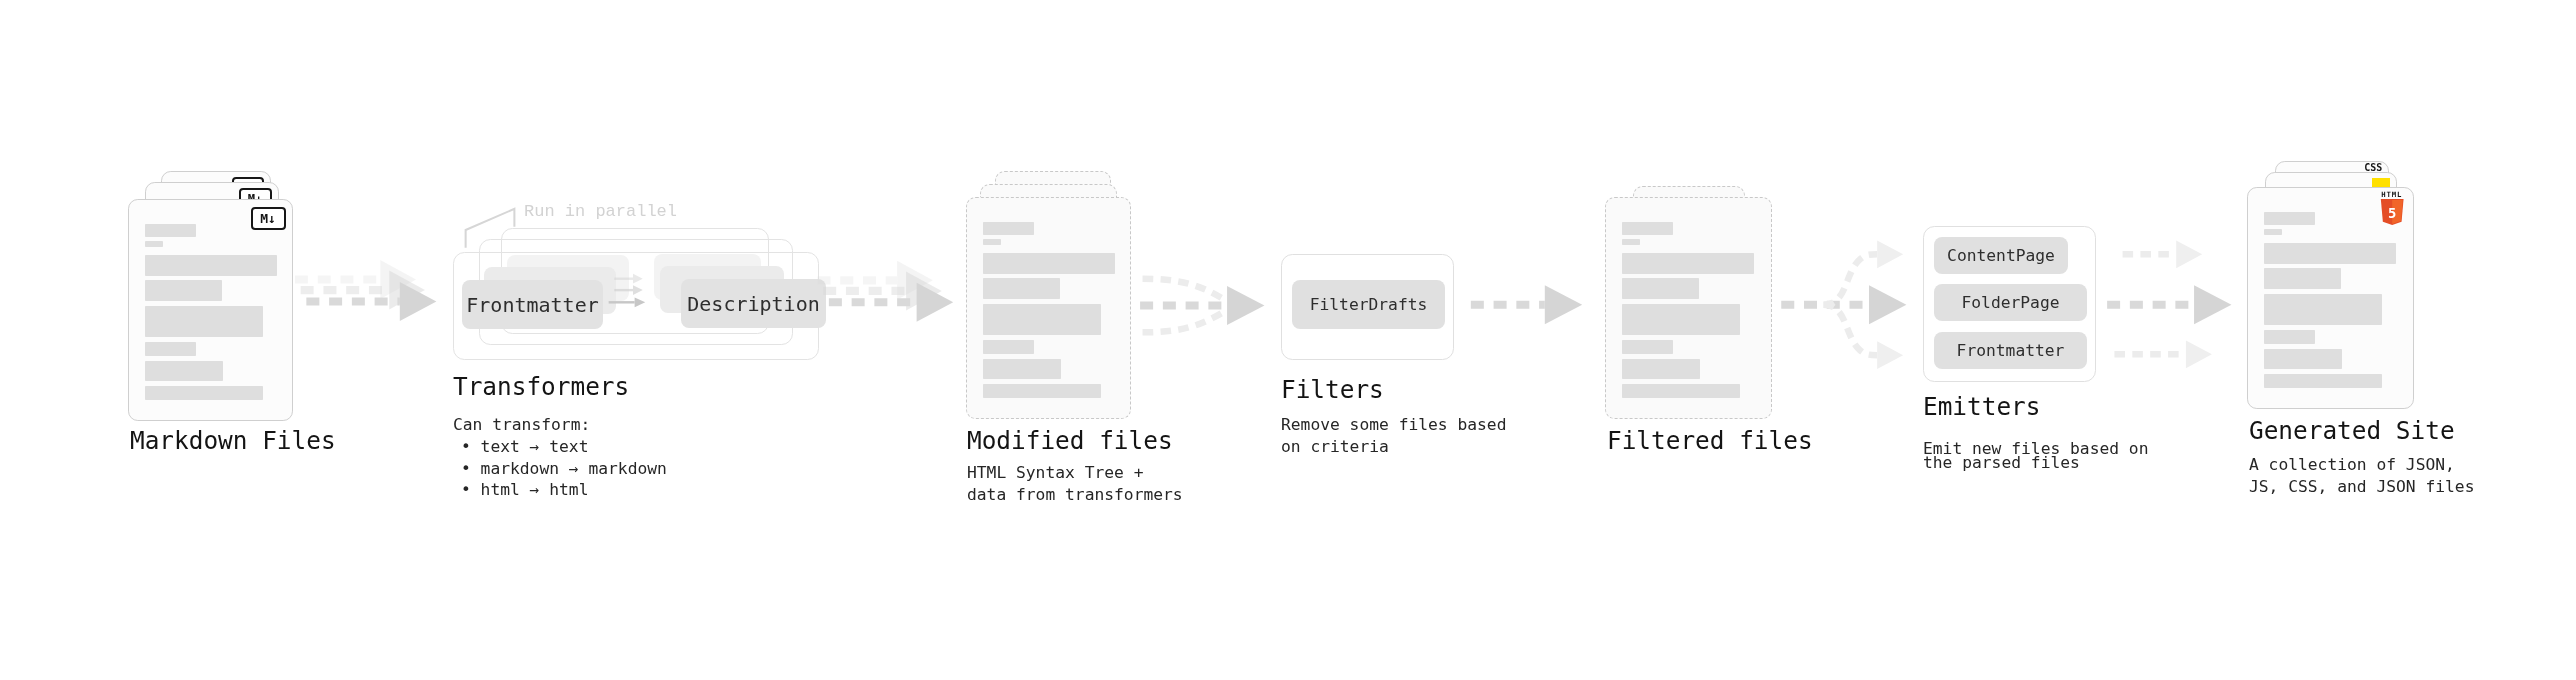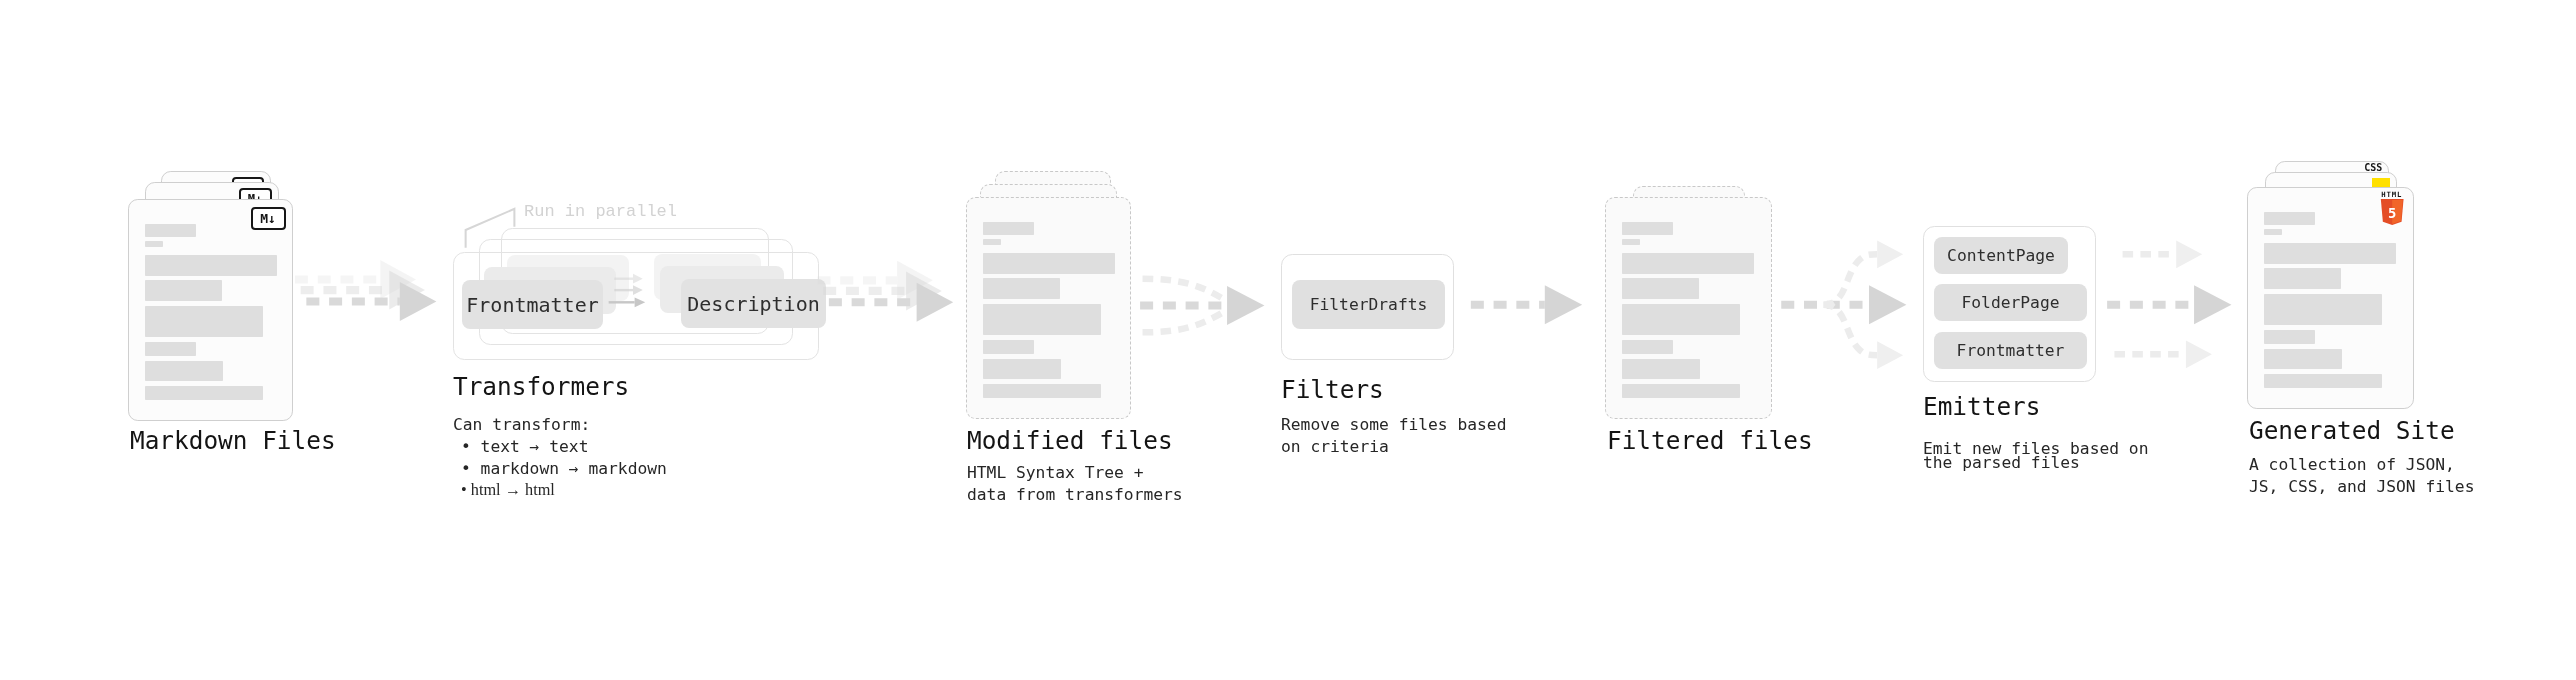--- a/index.html
+++ b/index.html
@@ -89,21 +89,21 @@
     <div class="t-box fill-mid" style="left:660px;top:266px;width:124px;height:47px;"></div>
     <div class="t-box fill-front" style="left:462px;top:280px;width:141px;height:49px;">Frontmatter</div>
     <div class="t-box fill-front" style="left:681px;top:279px;width:145px;height:49px;">Description</div>
 
     <div class="annotation" style="left:524px;top:202px;font-family:Liberation Mono, monospace;">Run in parallel</div>
 
     <div class="stage-label" style="left:453px;top:374px;">Transformers</div>
     <div class="stage-sub" style="left:453px;top:414px;">Can transform:</div>
     <div class="stage-sub" style="left:461px;top:436px;">• text → text</div>
     <div class="stage-sub" style="left:461px;top:458px;">• markdown → markdown</div>
-    <div class="stage-sub" style="left:461px;top:479px;font-family:Liberation Serif, serif;">• html → html</div>
+    <div class="stage-sub" style="left:461px;top:479px;">• html → html</div>
   </div>
 
   <div>
     <div class="card dashed" style="left:995px;top:171px;width:116px;height:49px;"></div>
     <div class="card dashed" style="left:980px;top:184px;width:137px;height:49px;"></div>
     <div class="card dashed" style="left:966px;top:197px;width:165px;height:222px;">
       <div class="bars">
           <div class="bar" style="width: 51px; height: 12.2px; margin-bottom: 4.9px;"></div>
           <div class="bar" style="width: 18px; height: 5.7px; margin-bottom: 8.1px;"></div>
           <div class="bar" style="width: 132px; height: 20.3px; margin-bottom: 4.9px;"></div>

